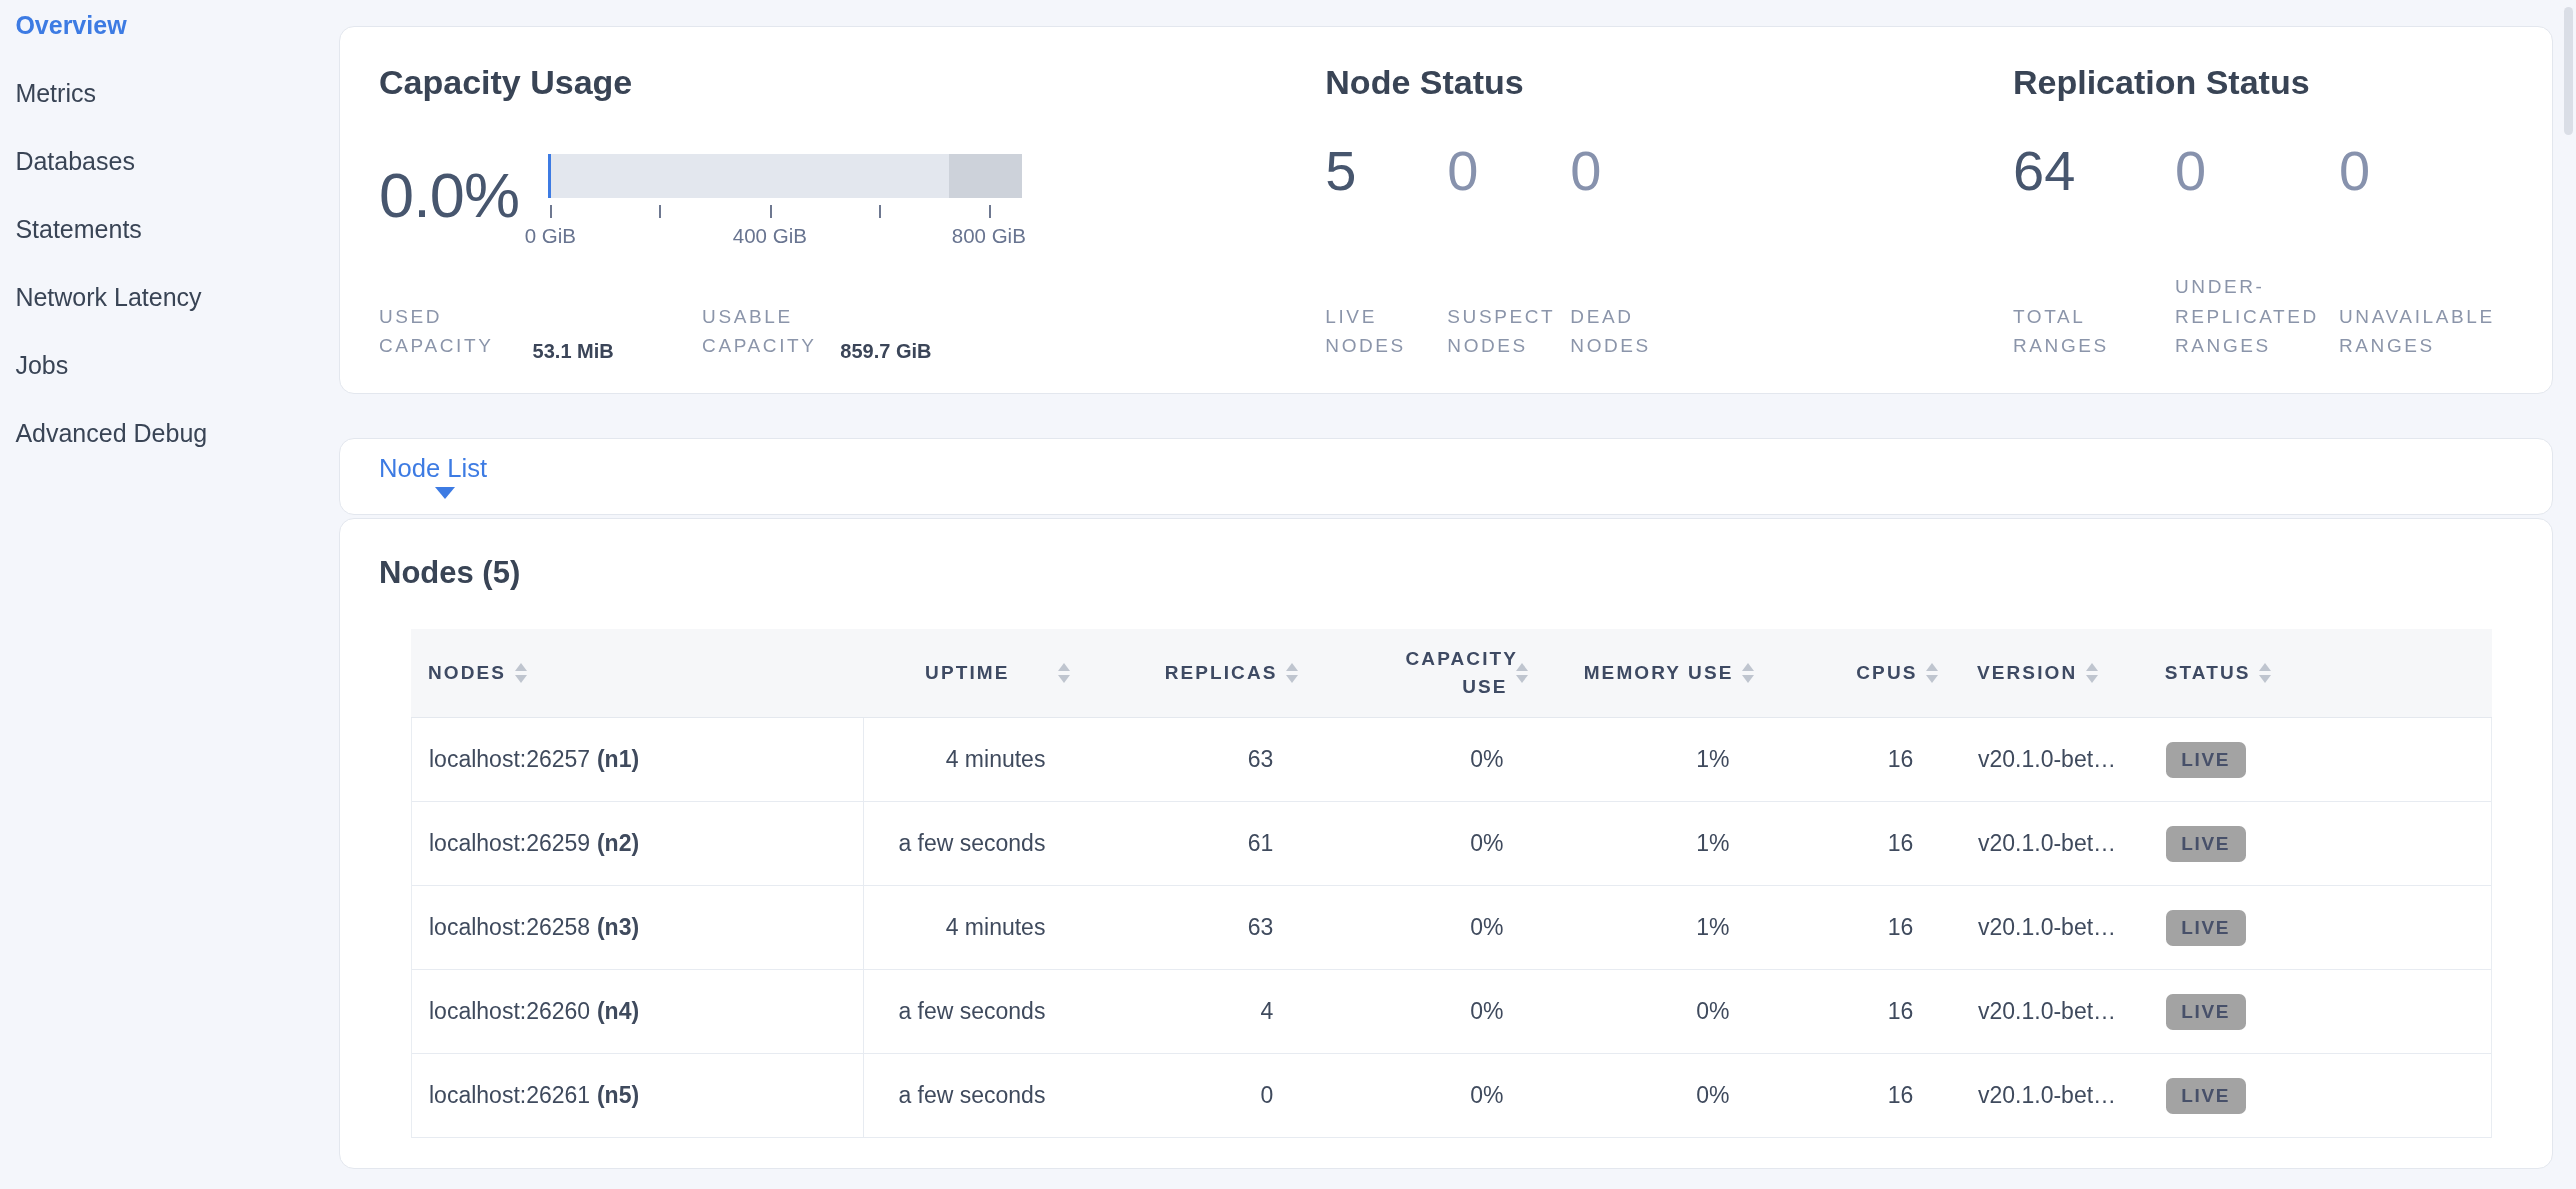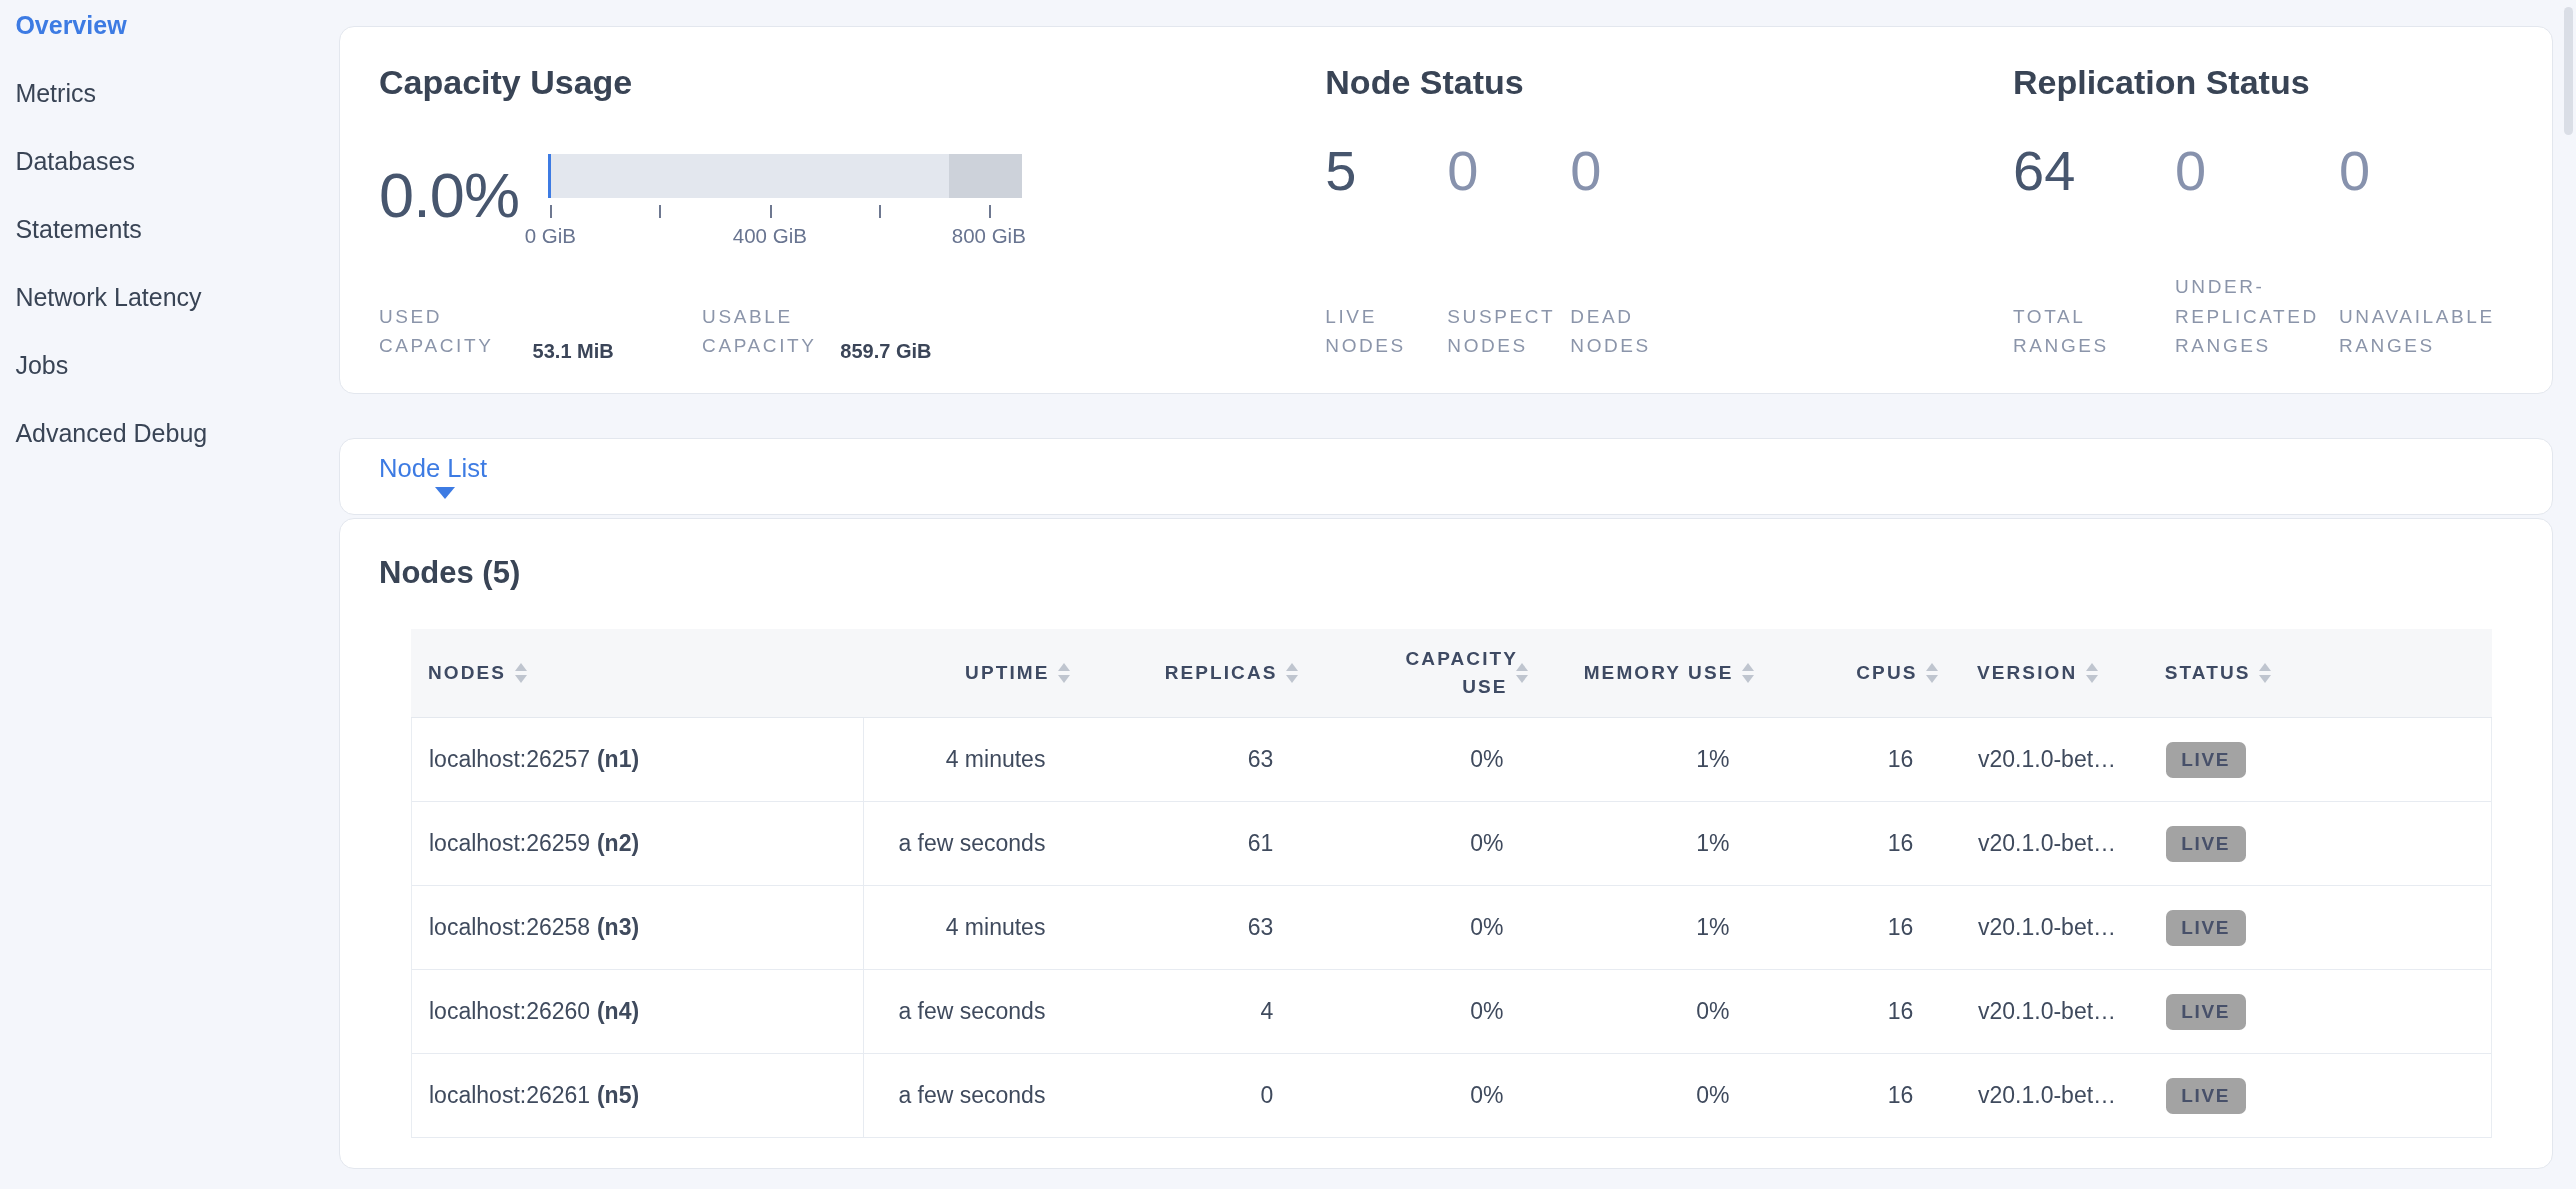--- a/index.html
+++ b/index.html
@@ -61,21 +61,21 @@
   .t-head { display:flex; height:89px; background:#f6f7f9; border-bottom:1.7px solid #e4e8ee; align-items:center; }
   .th { display:flex; align-items:center; font-size:19px; font-weight:700; letter-spacing:2.1px; color:#3e4a63; cursor:pointer; }
   .th .lbl2 { text-align:right; line-height:1.5; }
   .sort { display:inline-flex; flex-direction:column; margin-left:8.5px; }
   .sort i { display:block; width:0; height:0; border-left:6.8px solid transparent; border-right:6.8px solid transparent; }
   .sort .up { border-bottom:8.5px solid #bfc5cf; margin-bottom:4.3px; }
   .sort .dn { border-top:8.5px solid #bfc5cf; }
   .t-body { border-left:1.7px solid #e9edf2; border-right:1.7px solid #e9edf2; }
   .t-row { display:flex; height:84px; align-items:center; border-bottom:1.7px solid #e7ebf1; font-size:23px; color:#3f4a5d; }
   .c-nodes   { width:452px; padding-left:17px; }
-  .c-uptime  { width:207px; justify-content:flex-end; text-align:center; }
+  .c-uptime  { width:207px; justify-content:flex-end; text-align:center;gap:40px; }
   .c-repl    { width:228px; justify-content:flex-end; text-align:right; }
   .c-cap     { width:230px; justify-content:flex-end; text-align:right; }
   .c-mem     { width:226px; justify-content:flex-end; text-align:right; }
   .c-cpus    { width:184px; justify-content:flex-end; }
   .c-ver     { width:220px; padding-left:39px; }
   .c-status  { flex:1; padding-left:6.8px; }
   .cell { display:flex; align-items:center; }
   .t-row .c-uptime, .t-row .c-repl, .t-row .c-cap, .t-row .c-mem, .t-row .c-cpus { padding-right:25.6px; }
   .node-id { font-weight:700; margin-left:6.8px; }
   .badge { display:inline-block; background:#a3a3a3; color:#475069; font-size:19px; font-weight:700; letter-spacing:1.7px; padding:8.5px 15.4px; border-radius:6.8px; line-height:1; }

